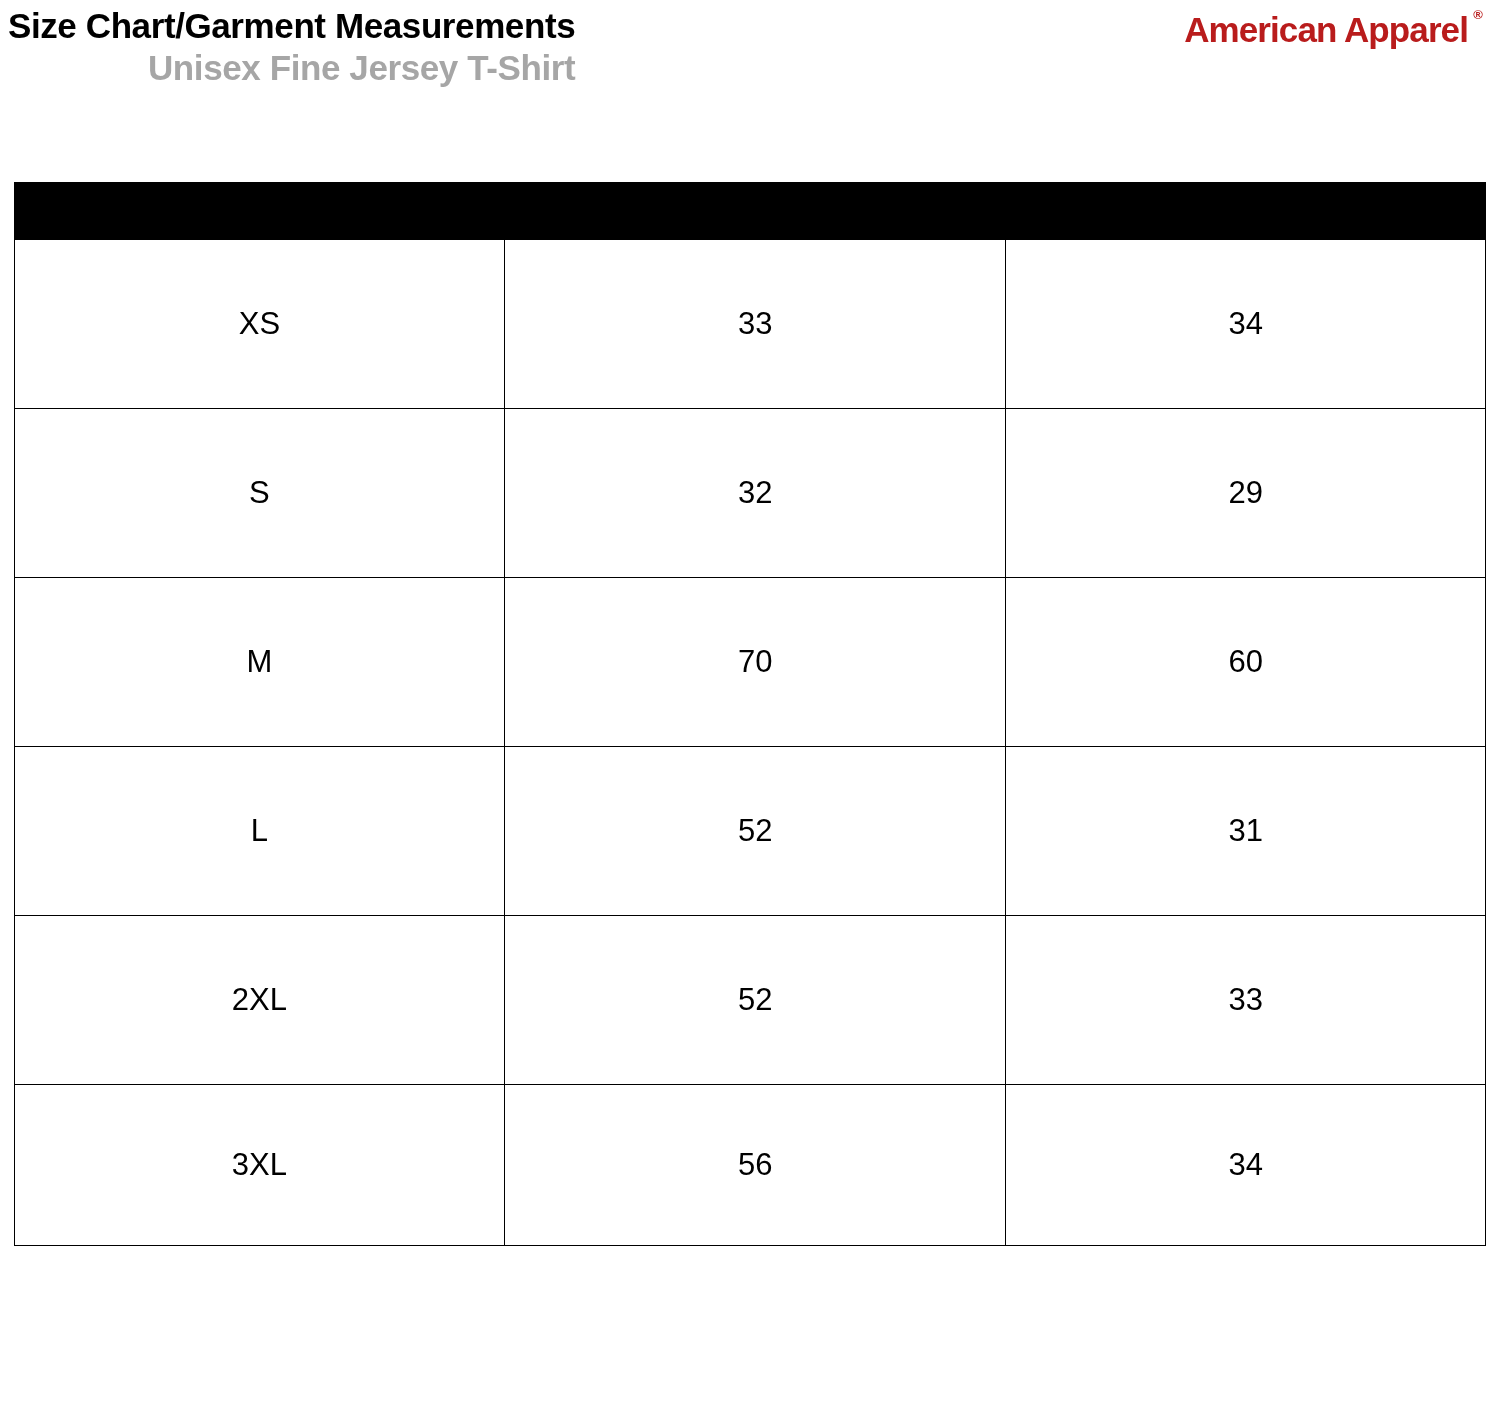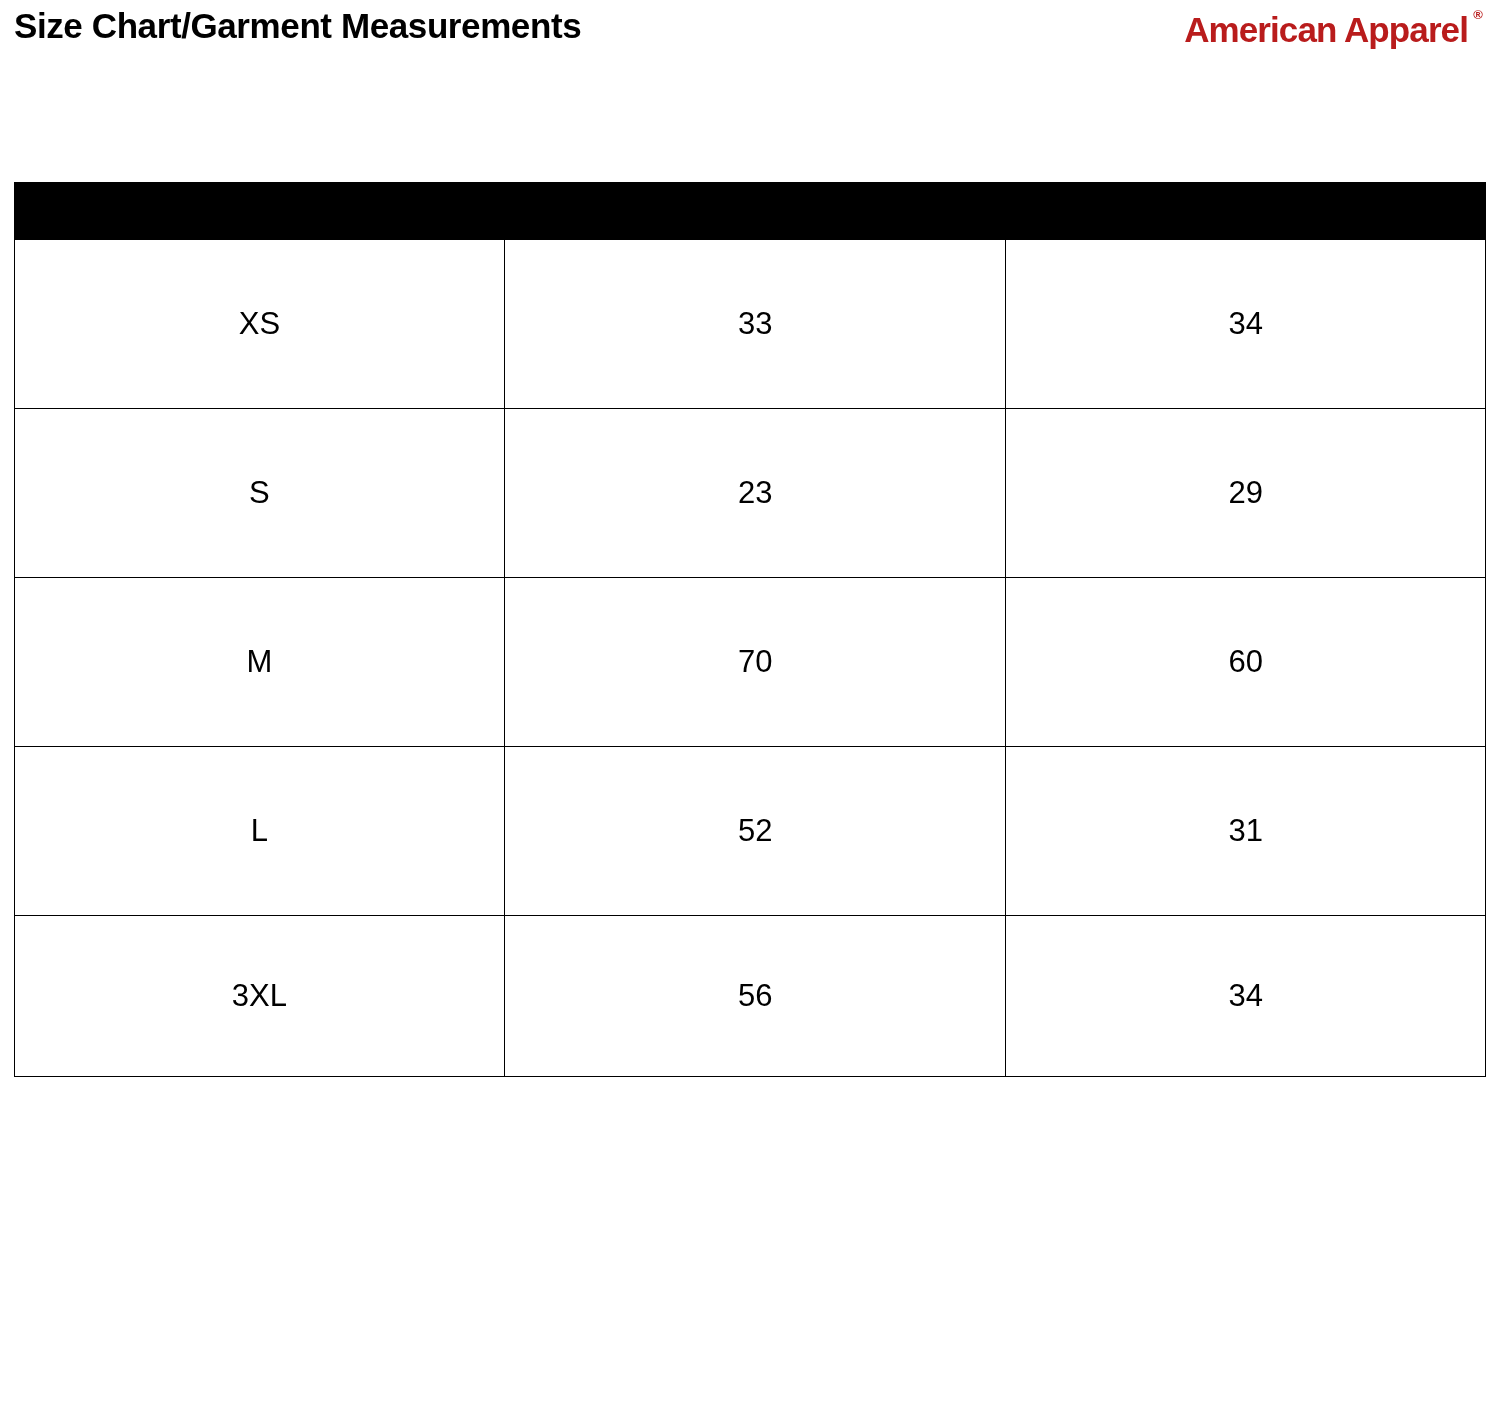--- a/index.html
+++ b/index.html
@@ -17,21 +17,21 @@
   .page {
     position: relative;
     width: 1500px;
     height: 1411px;
     box-sizing: border-box;
   }
   .header {
     display: flex;
     align-items: flex-start;
     justify-content: space-between;
-    padding: 6px 14px 0 14px;
+    padding: 6px 14px 0 8px;
     text-align: right;
   }
   .titles {
     display: block;
   }
   .title-main {
     font-size: 35px;
     font-weight: bold;
     line-height: 1.12;
     letter-spacing: -0.4px;
@@ -107,20 +107,21 @@
   }
 </style>
 </head>
 <body>
 
 <div class="page">
 
   <div class="header">
     <div class="titles">
       <div class="title-main">Size Chart/Garment Measurements</div>
+      <div class="title-sub">Unisex Fine Jersey T-Shirt</div>
     </div>
     <div class="brand">
       <span>American Apparel</span><span class="reg">®</span>
     </div>
   </div>
 
   <div class="table-wrap">
     <table class="size-table">
       <colgroup>
         <col class="c1">
@@ -135,34 +136,39 @@
         </tr>
       </thead>
       <tbody>
         <tr>
           <td>XS</td>
           <td>33</td>
           <td>34</td>
         </tr>
         <tr>
           <td>S</td>
-          <td>23</td>
+          <td>32</td>
           <td>29</td>
         </tr>
         <tr>
           <td>M</td>
           <td>70</td>
           <td>60</td>
         </tr>
         <tr>
           <td>L</td>
           <td>52</td>
           <td>31</td>
         </tr>
         <tr>
+          <td>2XL</td>
+          <td>52</td>
+          <td>33</td>
+        </tr>
+        <tr>
           <td>3XL</td>
           <td>56</td>
           <td>34</td>
         </tr>
       </tbody>
     </table>
   </div>
 
 </div>
 

